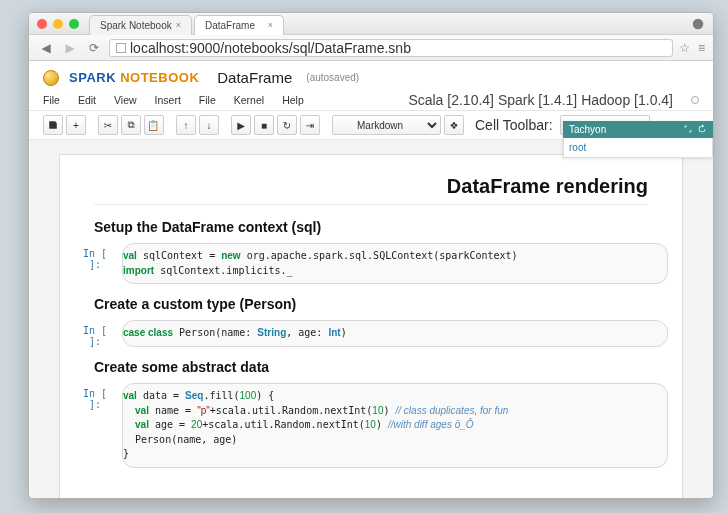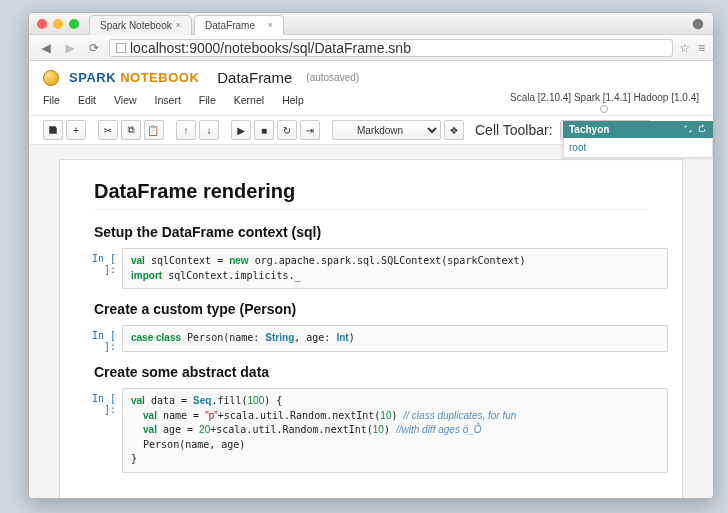--- a/index.html
+++ b/index.html
@@ -25,41 +25,41 @@
 
 .nbhdr { display:flex; align-items:center; padding:8px 14px 4px; gap:10px; }
 .logoimg { width:16px; height:16px; border-radius:50%; background:radial-gradient(circle at 30% 30%,#ffe08a,#e09b00); border:1px solid #c08000; }
 .logotext { font-size:13px; font-weight:700; letter-spacing:0.5px; }
 .logotext .s1{color:#1e5aa8;} .logotext .s2{color:#e08a00;}
 .nbtitle { font-size:15px; color:#222; margin-left:8px; }
 .autosave { font-size:10px; color:#888; margin-left:4px; }
 
 .menubar { display:flex; align-items:flex-start; padding:2px 14px; font-size:10.5px; color:#333; border-bottom:1px solid #e6e6e6; }
 .menubar .mi { margin-right:18px; padding:2px 0; cursor:pointer; }
-.env { margin-left:auto; font-size:10px; color:#444; display:flex; align-items:center; gap:2px;flex-direction:column;}
+.env { margin-left:auto; font-size:14px; color:#444; display:flex; align-items:center; gap:18px;}
 .env .dot2{width:8px;height:8px;border:1px solid #aaa;border-radius:50%;}
 
 .toolbar { display:flex; align-items:center; padding:4px 14px; gap:3px; border-bottom:1px solid #e6e6e6; font-size:10px; }
 .tb { height:20px; min-width:20px; border:1px solid #ccc; background:linear-gradient(#fff,#f1f1f1); border-radius:2px; display:flex; align-items:center; justify-content:center; color:#333; font-size:10px; }
 .tb svg{width:10px;height:10px;fill:#333;}
 .tb.sep{border:none;background:none;width:6px;min-width:6px;}
 select.tb { padding:0 20px; min-width:90px; font-size:10px; }
 .tlabel { font-size:14px; color:#333; margin-left:8px; margin-right:4px;}
 
 .nbbody { flex:1; background:#f4f4f4; overflow:hidden; position:relative; padding:14px 0 0 0;}
 .sheet { background:#fff; margin:0 30px; border:1px solid #ddd; padding:14px 34px 30px; box-shadow:0 1px 2px rgba(0,0,0,0.06); position:relative;}
-h1.r { font-size:20px; font-weight:700; color:#111; margin:6px 0 14px; border-bottom:1px solid #eee; padding-bottom:6px;}
+h1.r { font-size:20px; font-weight:700; color:#111; margin:6px 0 14px; border-bottom:1px solid #eee; padding-bottom:6px;text-align:right;}
 h3.r { font-size:14px; font-weight:700; color:#111; margin:10px 0 8px;}
 .cell { display:flex; margin:0 -20px 12px; }
-.prompt { width:48px; flex:none; text-align:right; font-family:Menlo,Consolas,monospace; font-size:10px; color:#2a7ab0; padding:5px 6px 0 0;}
-.code { flex:1; border:1px solid #d8d8d8; background:#f9f9f9; border-radius:1px; padding:5px 8px; font-family:Menlo,Consolas,monospace; font-size:10px; color:#222; line-height:1.45; white-space:pre; overflow:hidden;}
+.prompt { width:48px; flex:none; text-align:center; font-family:Menlo,Consolas,monospace; font-size:10px; color:#2a7ab0; padding:5px 6px 0 0;}
+.code { flex:1; border:1px solid #d8d8d8; background:#f9f9f9; border-radius:12px; padding:5px 0; font-family:Menlo,Consolas,monospace; font-size:10px; color:#222; line-height:1.45; white-space:pre; overflow:hidden;}
 .kw{color:#0a8f3c;font-weight:600;} .ty{color:#1e7fa8;font-weight:600;} .str{color:#a31515;} .num{color:#0a8f3c;} .cm{color:#5a8fbf;font-style:italic;}
 
 .panel { position:absolute; top:108px; right:0; width:150px; font-size:10px; box-shadow:-1px 1px 3px rgba(0,0,0,0.1); background:#fff;}
-.panel .ph { background:#3f8e8e; color:#fff; padding:3px 6px; font-weight:700; display:flex; }
+.panel .ph { background:#3f8e8e; color:#fff; padding:3px 6px; font-weight:400; display:flex; }
 .panel .ph .ic { margin-left:auto; display:flex; gap:4px;}
 .panel .ph svg{width:10px;height:10px;fill:#dff;}
 .panel .pb { border:1px solid #ddd; border-top:none; padding:4px 5px; color:#2a7ab0;}
 </style>
 </head>
 <body>
 
 <div class="window">
 
   <div class="titlebar">

